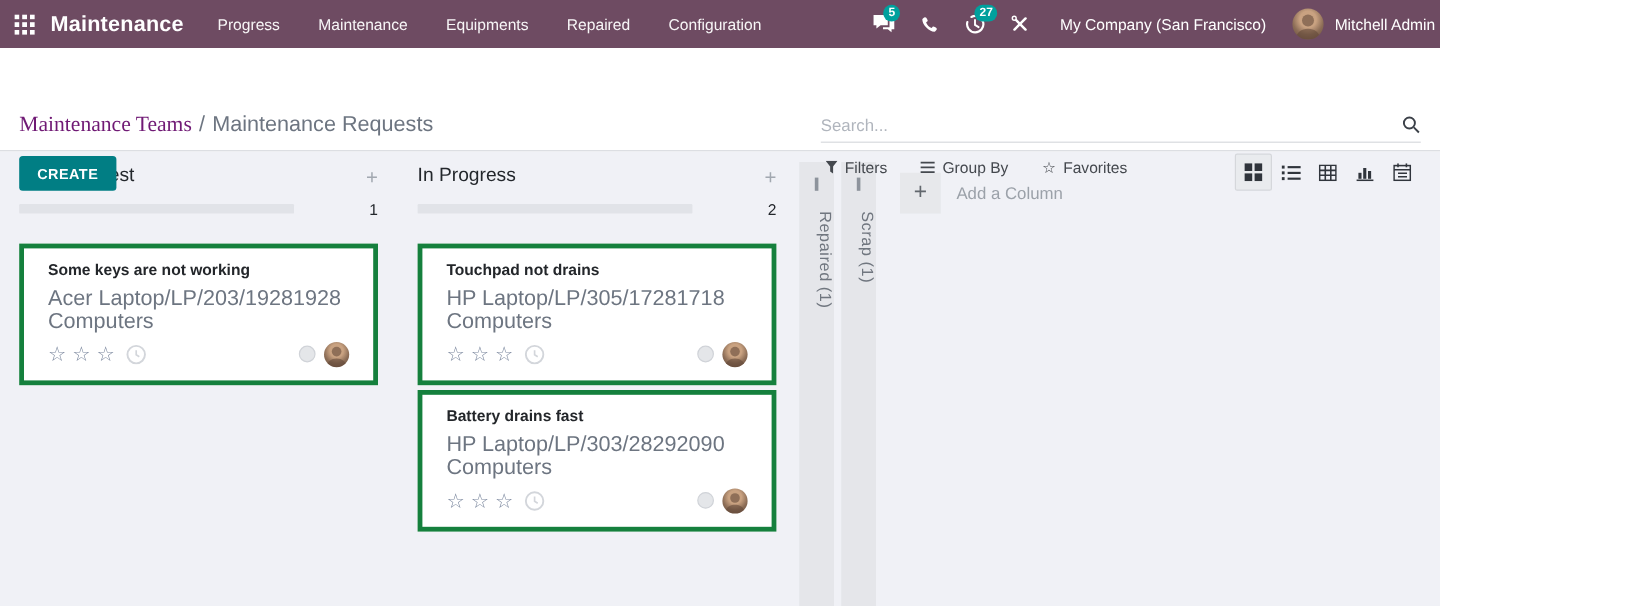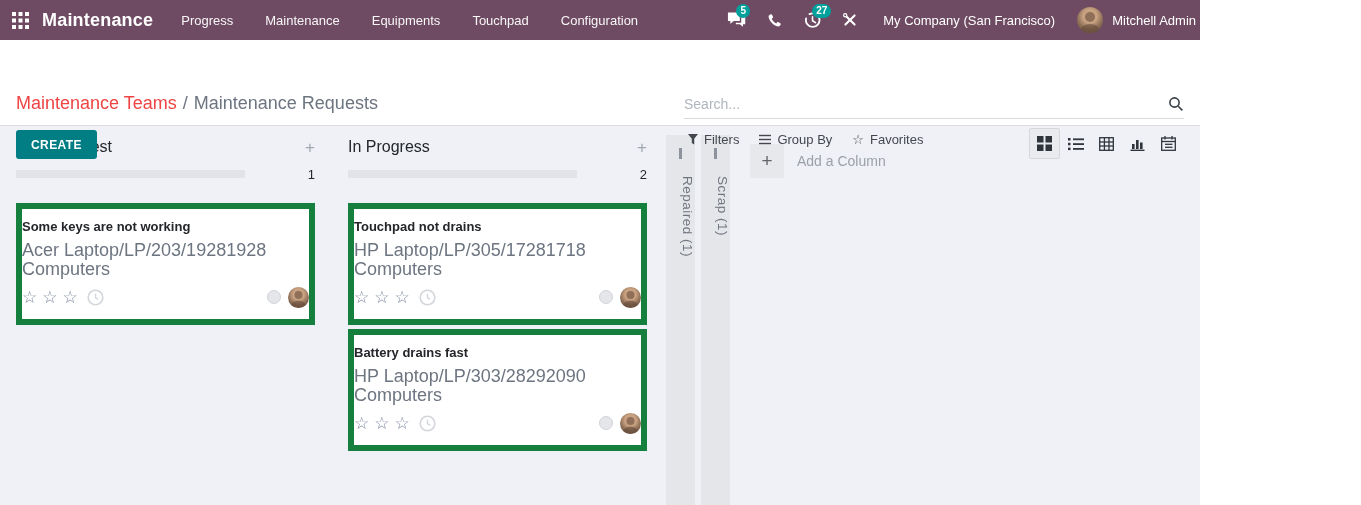--- a/index.html
+++ b/index.html
@@ -17,46 +17,46 @@
   .badge { position:absolute; top:4px; left:19px; background:#00a09d; color:#fff; font-size:10px; line-height:14px; min-width:14px; padding:0 4px; border-radius:8px; text-align:center; font-weight:700; }
   .company { font-size:13px; padding:0 18px 0 14px; cursor:pointer; white-space:nowrap; }
   .user-area { display:flex; align-items:center; padding:0 4px 0 4px; cursor:pointer; }
   .avatar { width:26px; height:26px; border-radius:50%; background:radial-gradient(circle at 50% 35%, #c9a281 0 32%, #8d6e57 60%, #5f4637 100%); position:relative; overflow:hidden; flex:0 0 auto; }
   .avatar svg { position:absolute; left:0; top:0; }
   .user-name { font-size:13px; margin-left:9px; white-space:nowrap; }
 
   
   .control-panel { position:absolute; top:40px; left:0; right:0; height:86px; background:#fff; border-bottom:1px solid #dcdee2; z-index:4; }
   .breadcrumb { position:absolute; left:16px; top:53px; font-size:18px; color:#6d7581; white-space:nowrap; }
-  .breadcrumb .bc-link { color:#ef4444; cursor:pointer; }
+  .breadcrumb .bc-link { color:#701a75; cursor:pointer;font-family:Liberation Serif, serif; }
   .bc-sep { margin:0 6px; color:#6d7581; }
   .searchbox { position:absolute; left:684px; right:16px; top:49px; height:30px; border-bottom:1px solid #d8dade; display:flex; align-items:center; }
   .searchbox input { flex:1; border:none; outline:none; font-size:14px; color:#333; background:transparent; font-family:inherit; }
   .searchbox input::placeholder { color:#b0b5bd; }
   .search-icon { flex:0 0 auto; cursor:pointer; display:flex; }
   .create-btn { position:absolute; left:16px; top:90px; height:29px; padding:0 15px; background:#017e84; color:#fff; border:none; font-size:12px; font-weight:700; letter-spacing:.4px; border-radius:3px; cursor:pointer; font-family:inherit; }
-  .filters-bar { position:absolute; left:688px; top:92px; display:flex; align-items:flex-start; gap:20px; font-size:13px; color:#44484e; }
+  .filters-bar { position:absolute; left:688px; top:92px; display:flex; align-items:flex-start; gap:28px; font-size:13px; color:#44484e; }
   .fb-item { display:flex; align-items:center; gap:6px; cursor:pointer; white-space:nowrap; }
   .fb-star { font-size:13px; color:#44484e; }
   .view-switcher { position:absolute; right:16px; top:88px; display:flex; }
   .vs-btn { width:31px; height:31px; display:flex; align-items:center; justify-content:center; border:1px solid transparent; cursor:pointer; color:#30353c; }
   .vs-btn.active { background:#e9ebee; border-color:#d5d7db; border-radius:2px; }
 
   
   .content { position:absolute; top:126px; left:0; right:0; bottom:0; background:#f0f1f6; }
   .kcolumn { position:absolute; width:299px; top:12px; }
   .kcol-1 { left:16px; } .kcol-2 { left:348px; }
   .kcol-header { display:flex; align-items:center; }
   .kcol-title { font-size:16px; font-weight:500; color:#23272c; }
   .kcol-plus { margin-left:auto; color:#a2a8b0; font-size:17px; cursor:pointer; line-height:1; }
   .kcol-progress { margin-top:10px; display:flex; align-items:center; height:16px; }
   .pbar { width:229px; height:8px; background:#e1e3e8; border-radius:1px; }
   .pcount { flex:1; text-align:right; font-size:13px; color:#23272c; }
   .kcards { margin-top:21px; display:flex; flex-direction:column; gap:4px; }
-  .kcard { background:#fff; border:6px solid #15803d; padding:10px 0 11px; cursor:pointer; }
+  .kcard { background:#fff; border:4px solid #15803d; padding:10px 20px 11px; cursor:pointer; }
   .kcard-title { font-size:13px; font-weight:700; color:#23262a; margin-bottom:7px; }
   .kcard-line { font-size:18px; color:#6d7581; line-height:19px; }
   .kcard-footer { margin-top:7px; display:flex; align-items:center; height:22px; }
   .stars { display:flex; gap:5px; color:#7e8aa0; font-size:17px; line-height:1; }
   .stars span { cursor:pointer; }
   .clock-icon { margin-left:9px; display:flex; cursor:pointer; }
   .foot-right { margin-left:auto; display:flex; align-items:center; gap:7px; }
   .activity-dot { width:14px; height:14px; border-radius:50%; background:#e4e6e9; border:1px solid #d0d3d8; cursor:pointer; }
   .avatar.sm { width:21px; height:21px; }
 
@@ -91,21 +91,21 @@
               <rect x="13" y="13" width="4" height="4"></rect>
         </g>
           </svg>
       </span>
     </div>
     <div class="app-title">Maintenance</div>
     <div class="nav-menu">
       <div class="nav-item">Progress</div>
       <div class="nav-item">Maintenance</div>
       <div class="nav-item">Equipments</div>
-      <div class="nav-item">Touchpad</div>
+      <div class="nav-item">Repaired</div>
       <div class="nav-item">Configuration</div>
     </div>
 
     <div class="nav-right">
       <div class="sys-btn">
         <span style="display:flex">
           <svg width="19" height="16" viewBox="0 0 20 16">
               <g fill="#fff">
             <path d="M1 0h12.5v9H7.2L3.5 12V9H1z"></path>
             <path d="M15 4h4.2v8.6h-2.4v2.6l-3.3-2.6H9.3v-1.7H15z"></path>

